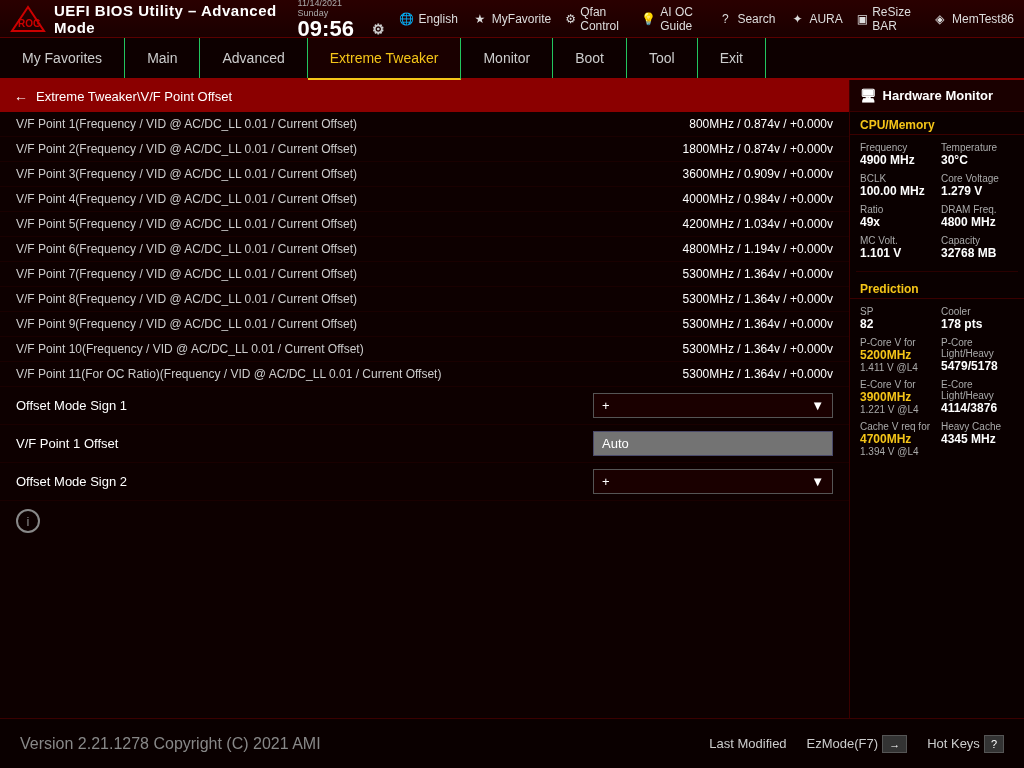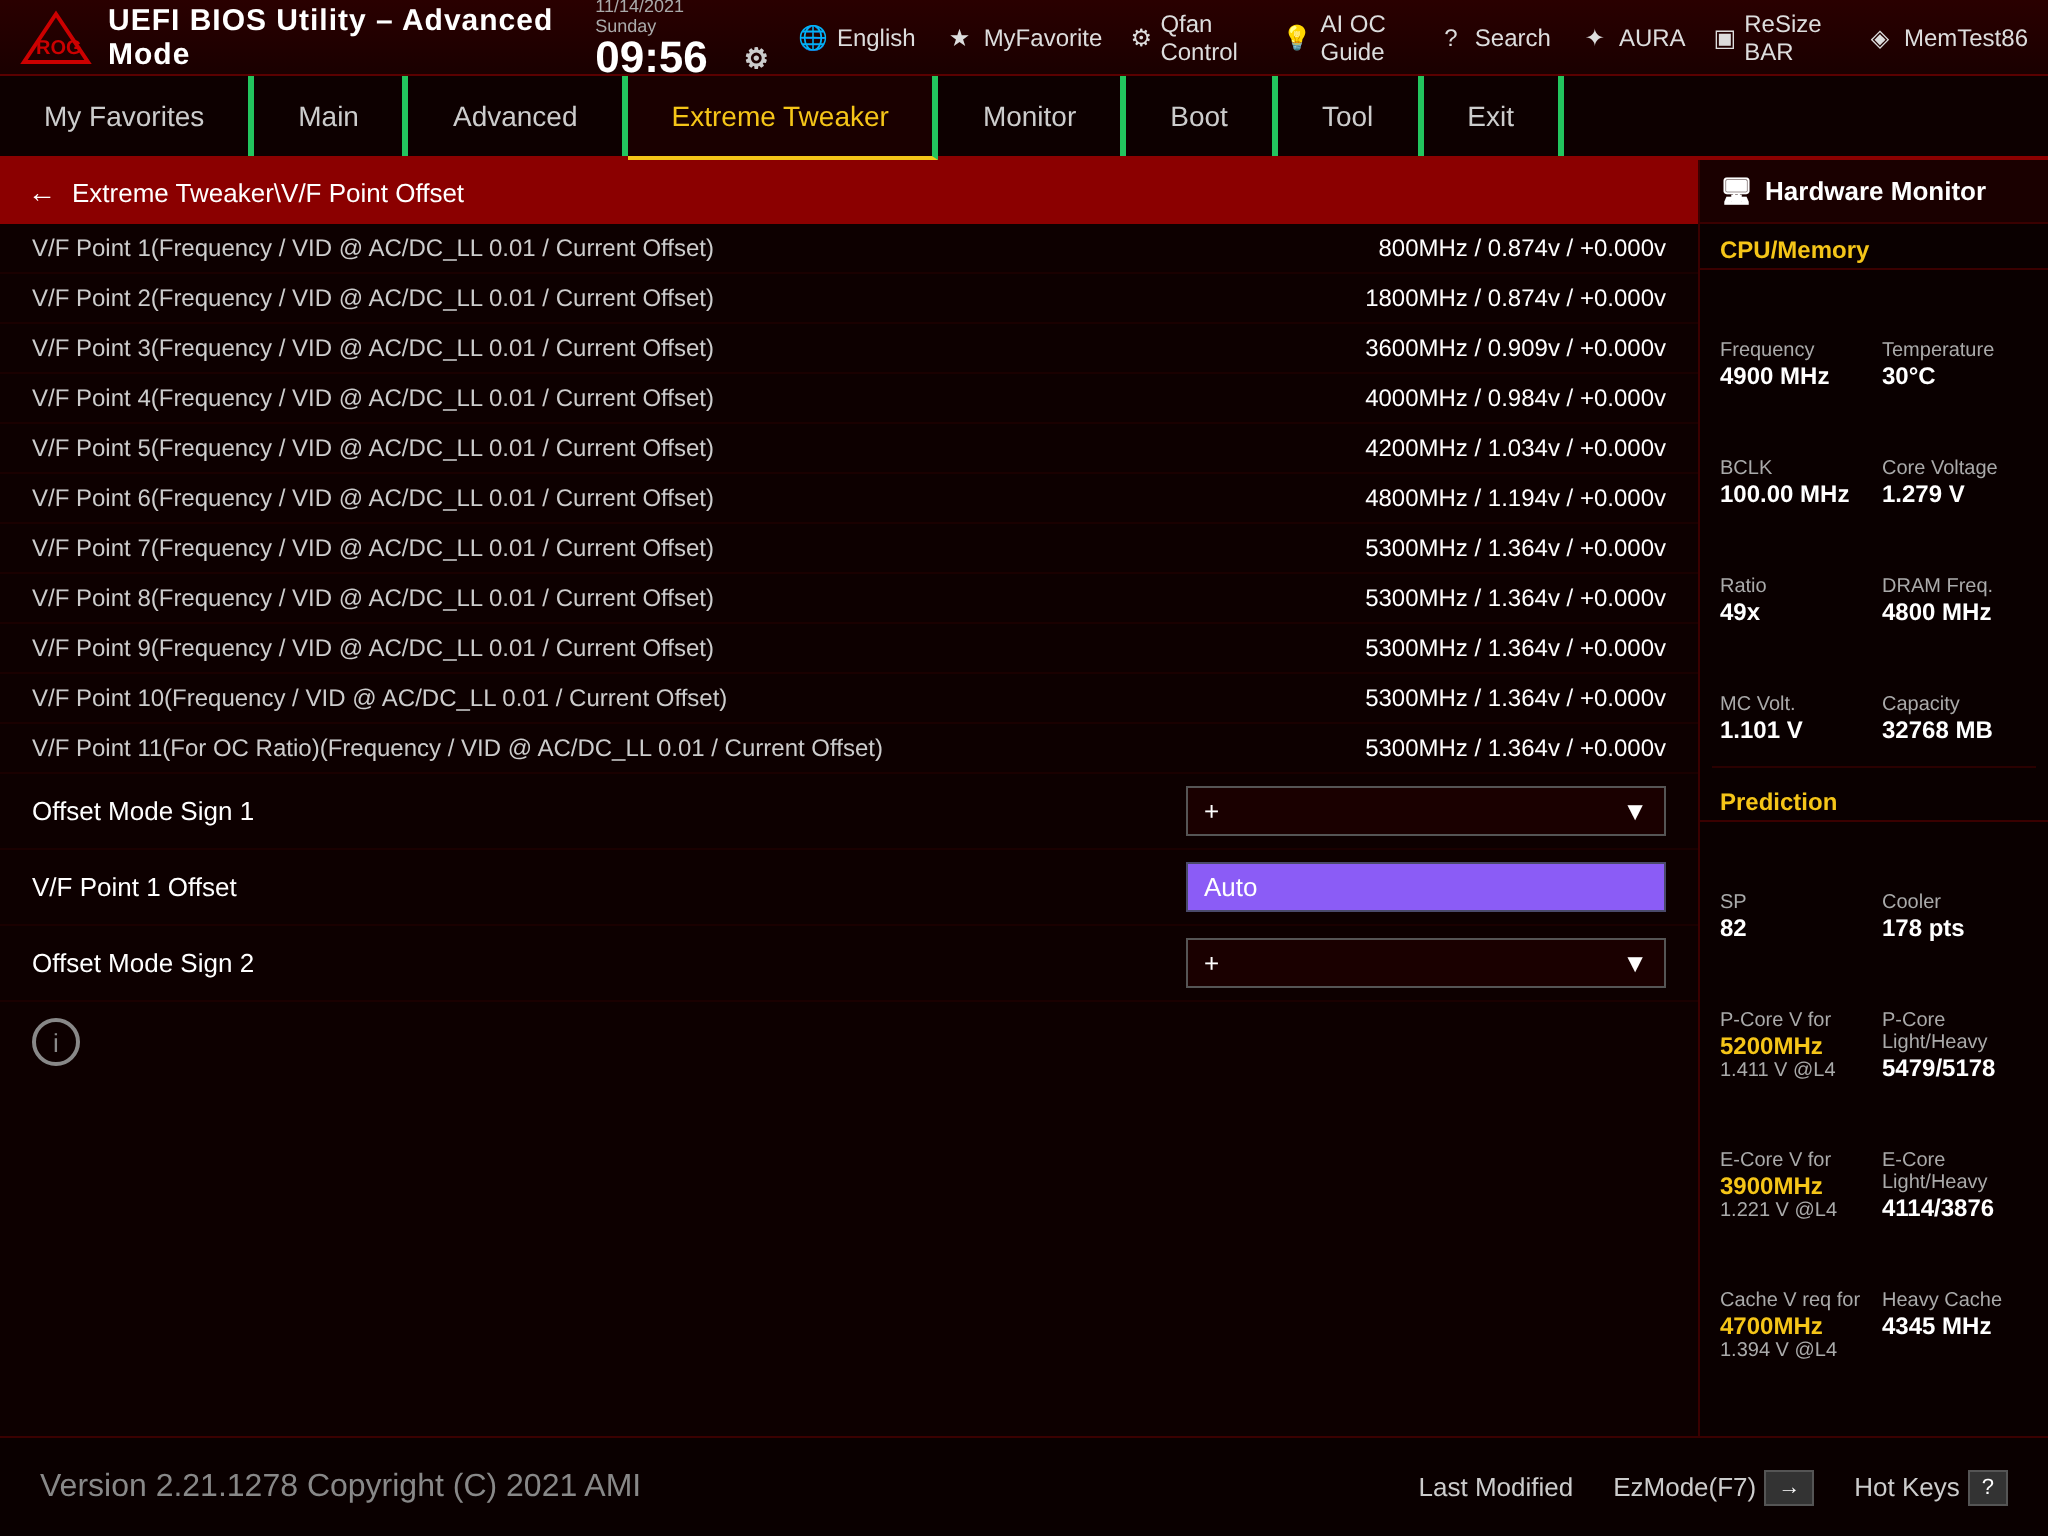--- a/index.html
+++ b/index.html
@@ -100,21 +100,21 @@
       border-bottom: 2px solid #8b0000;
     }
     .nav-tab {
       padding: 0 22px;
       display: flex;
       align-items: center;
       font-size: 14px;
       font-weight: 500;
       cursor: pointer;
       color: #ccc;
-      border-right: 3px solid #22c55e;
+      border-right: 1px solid #22c55e;
       transition: background 0.1s;
     }
     .nav-tab.active {
       color: #f5c518;
       border-bottom: 2px solid #f5c518;
       background: #1a0000;
       margin-bottom: -2px;
     }
 
     
@@ -187,21 +187,21 @@
       color: #fff;
       padding: 4px 8px;
       font-size: 13px;
       display: flex;
       align-items: center;
       justify-content: space-between;
       cursor: pointer;
     }
     .input-control {
       width: 100%;
-      background: #8b5cf6;
+      background: #737373;
       border: 1px solid #4a4a6a;
       color: #fff;
       padding: 4px 8px;
       font-size: 13px;
     }
 
     
     .sidebar {
       width: 175px;
       background: #0a0000;
@@ -230,21 +230,20 @@
       border-bottom: 1px solid #3a0000;
     }
     .sidebar-grid {
       display: grid;
       grid-template-columns: 1fr 1fr;
       gap: 0;
       padding: 4px 6px;
     }
     .sidebar-cell {
       padding: 3px 4px;
-      margin-top: 28px;
     }
     .sidebar-cell-label {
       color: #aaa;
       font-size: 10px;
     }
     .sidebar-cell-value {
       color: #fff;
       font-size: 12px;
       font-weight: bold;
     }

